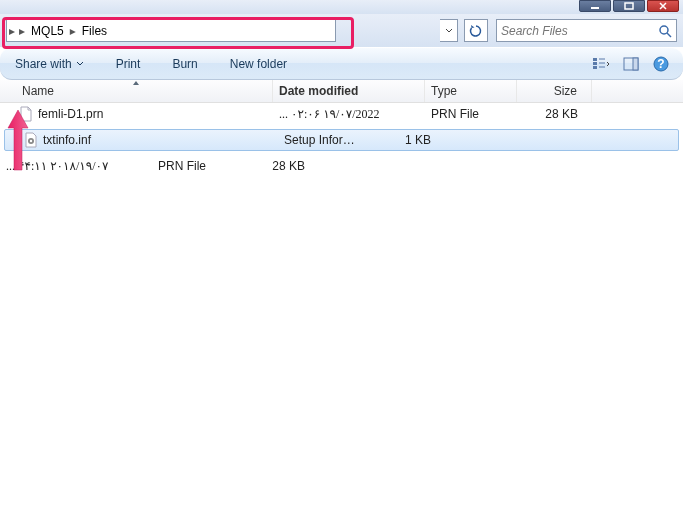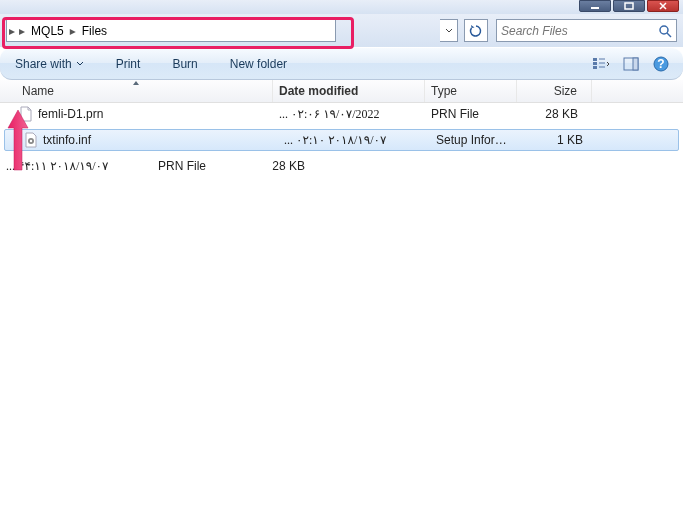--- a/index.html
+++ b/index.html
@@ -183,21 +183,20 @@
   </div>
   <div class="row selected">
     <div class="cell cell-name">
       <svg class="fileicon" viewBox="0 0 16 16">
           <path d="M3 1 L10 1 L13 4 L13 15 L3 15 Z" fill="#fff" stroke="#aab"></path>
           <circle cx="8" cy="9" r="3" fill="#888"></circle>
           <circle cx="8" cy="9" r="1.2" fill="#fff"></circle>
         </svg>
       <span>txtinfo.inf</span>
     </div>
-    <div class="cell cell-date">٢٠١٨/١٩/٠٧ ٠٢:١٠ ...</div>
     <div class="cell cell-type">Setup Information</div>
     <div class="cell cell-size">1 KB</div>
   </div>
   <div class="row">
     <div class="cell cell-date">٢٠١٨/١٩/٠٧ ١١:۴۴ ...</div>
     <div class="cell cell-type">PRN File</div>
     <div class="cell cell-size">28 KB</div>
   </div>
 </div>
 

